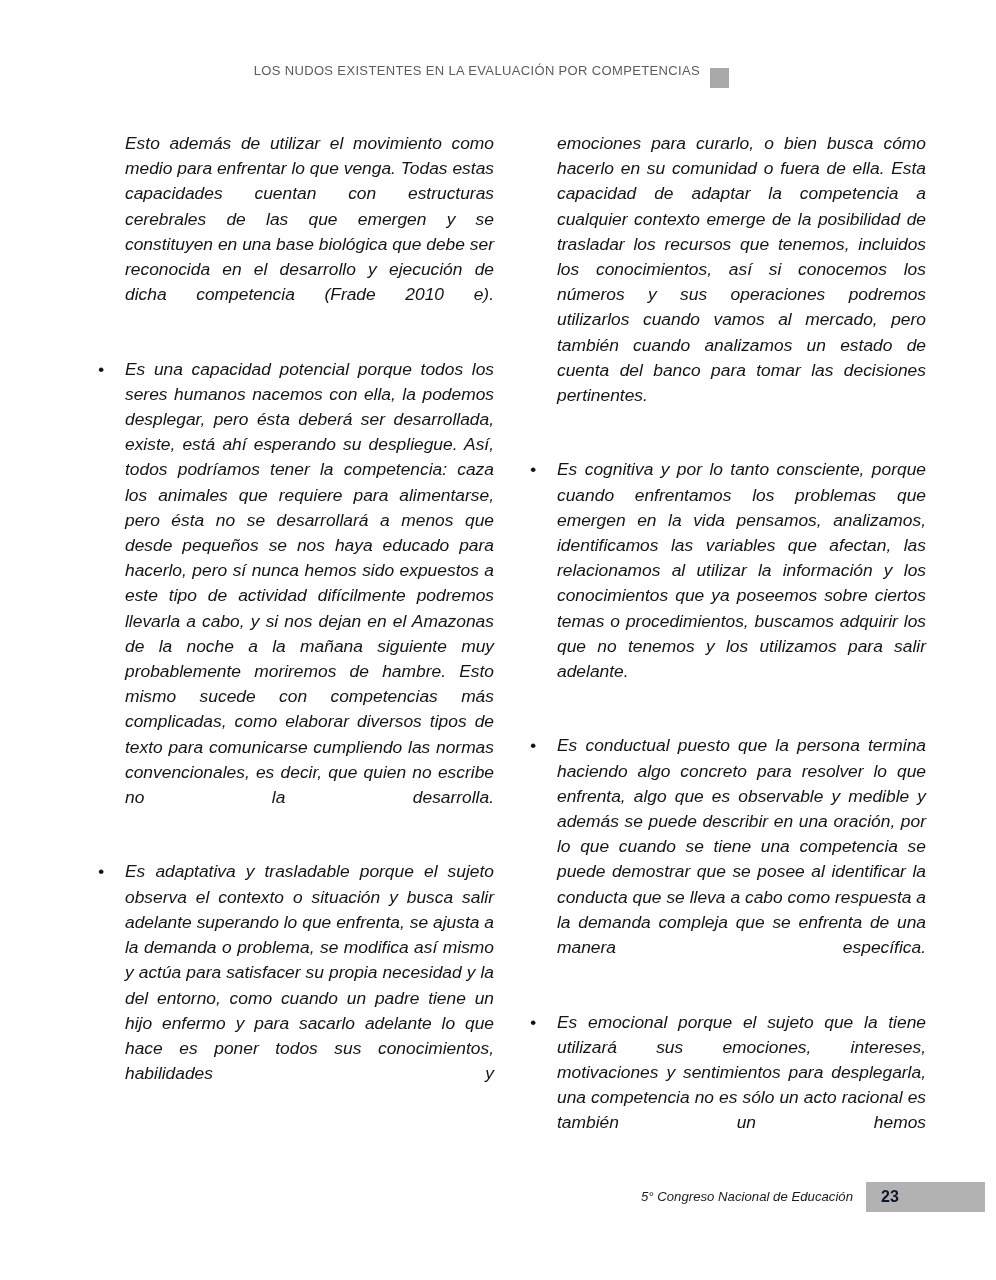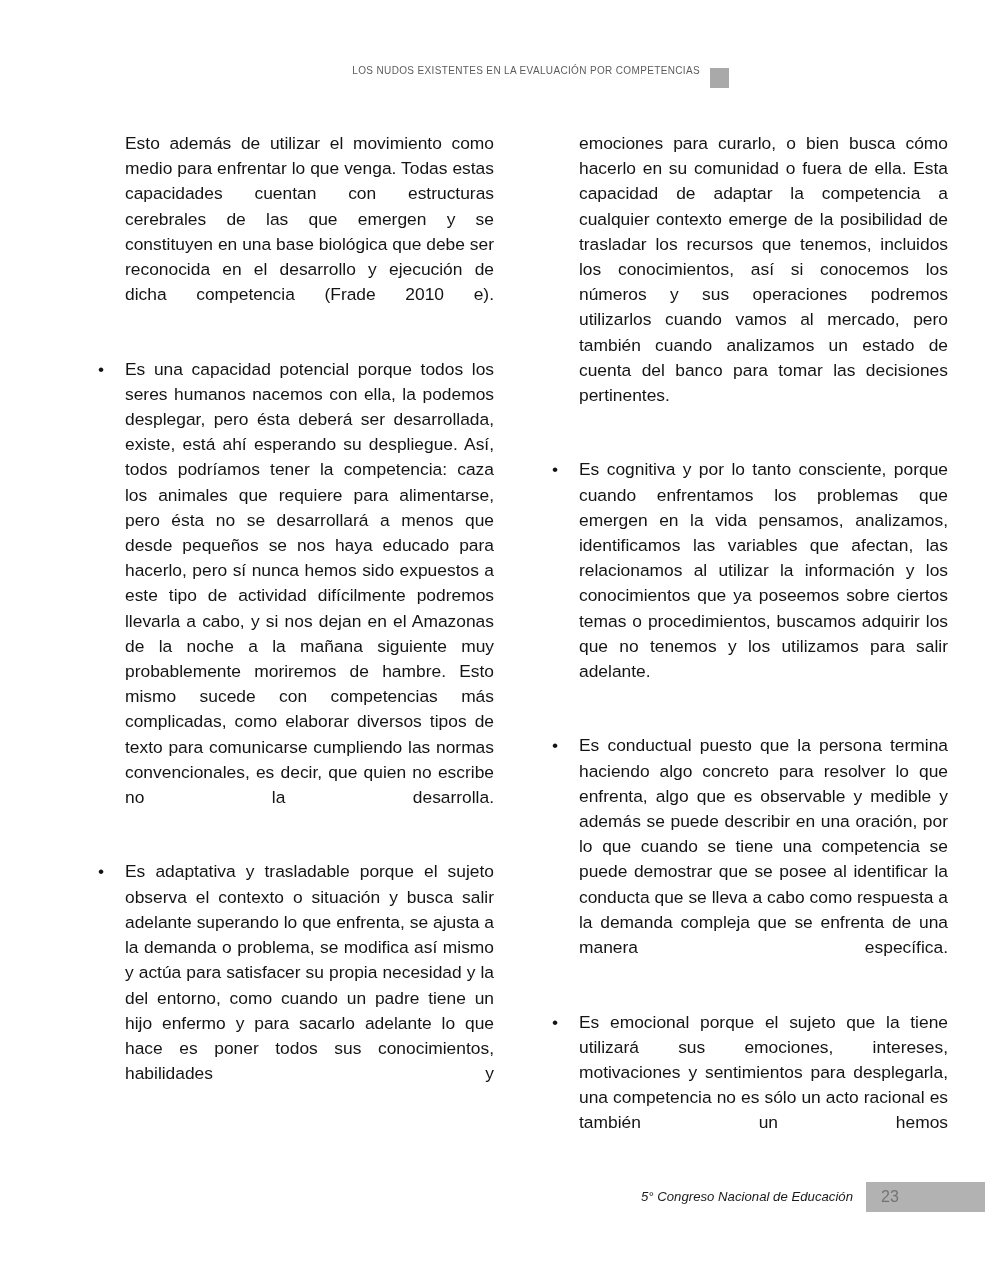--- a/index.html
+++ b/index.html
@@ -20,21 +20,21 @@
   }
 
   
   .running-head {
     position: absolute;
     left: 0;
     top: 62px;
     width: 700px;
     text-align: right;
     color: #5c5c5c;
-    font-size: 10px;
+    font-size: 13px;
     letter-spacing: 0.35px;
     line-height: 17px;
   }
   .running-head .hl {
     display: block;
     white-space: nowrap;
   }
 
   .head-mark {
     position: absolute;
@@ -51,23 +51,24 @@
     left: 98px;
     top: 131px;
     width: 828px;
     height: 1020px;
   }
 
   .col {
     position: absolute;
     top: 0;
     width: 396px;
+    font-style: italic;
   }
   .col-left  { left: 0; }
-  .col-right { left: 454px; }
+  .col-right { left: 432px; }
 
   .para {
     color: #141414;
     font-size: 17.4px;
     line-height: 25.2px;
     text-align: justify;
     text-justify: inter-word;
     margin: 0 0 22px 0;
     hyphens: none;
   }
@@ -139,22 +140,22 @@
     white-space: nowrap;
   }
 
   .footer-pageno {
     position: absolute;
     left: 866px;
     top: 3px;
     width: 48px;
     text-align: center;
     font-size: 16px;
-    font-weight: normal;
-    color: #737373;
+    font-weight: bold;
+    color: #0f172a;
     line-height: 24px;
   }
 </style>
 </head>
 <body>
 
 <div class="page">
 
   <div class="running-head">
     <span class="hl">LOS NUDOS EXISTENTES EN LA EVALUACIÓN POR COMPETENCIAS</span>

